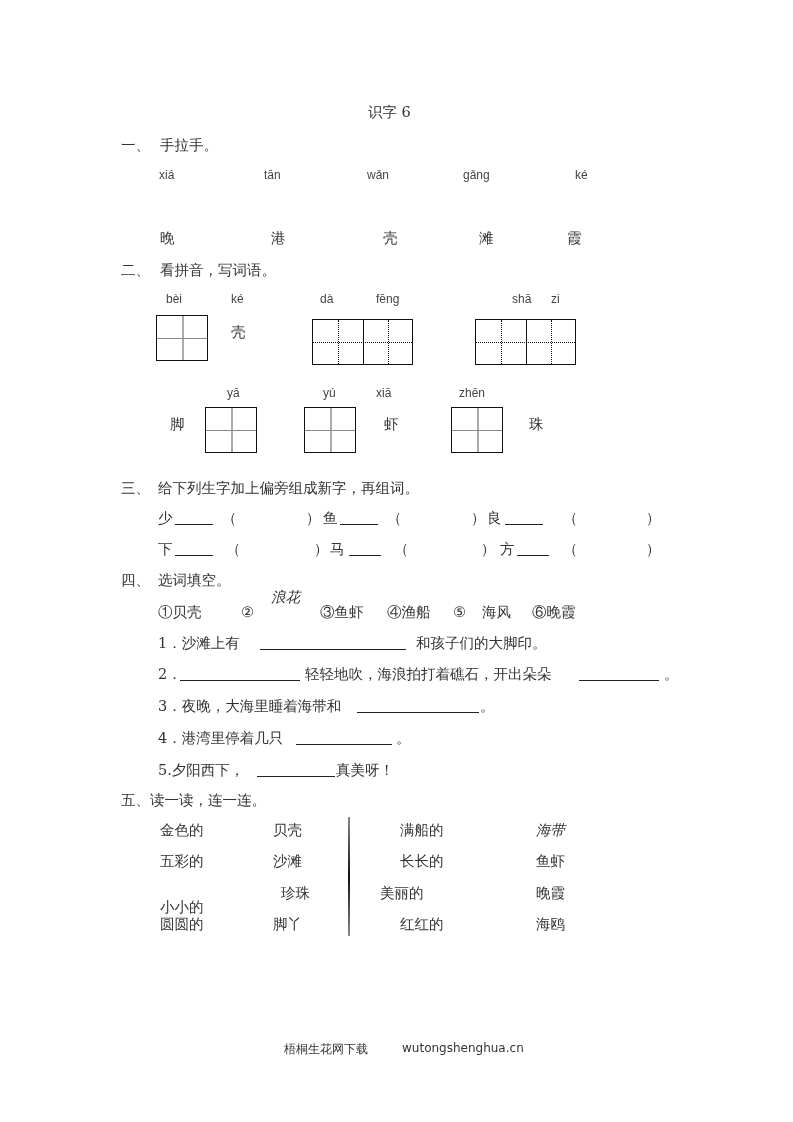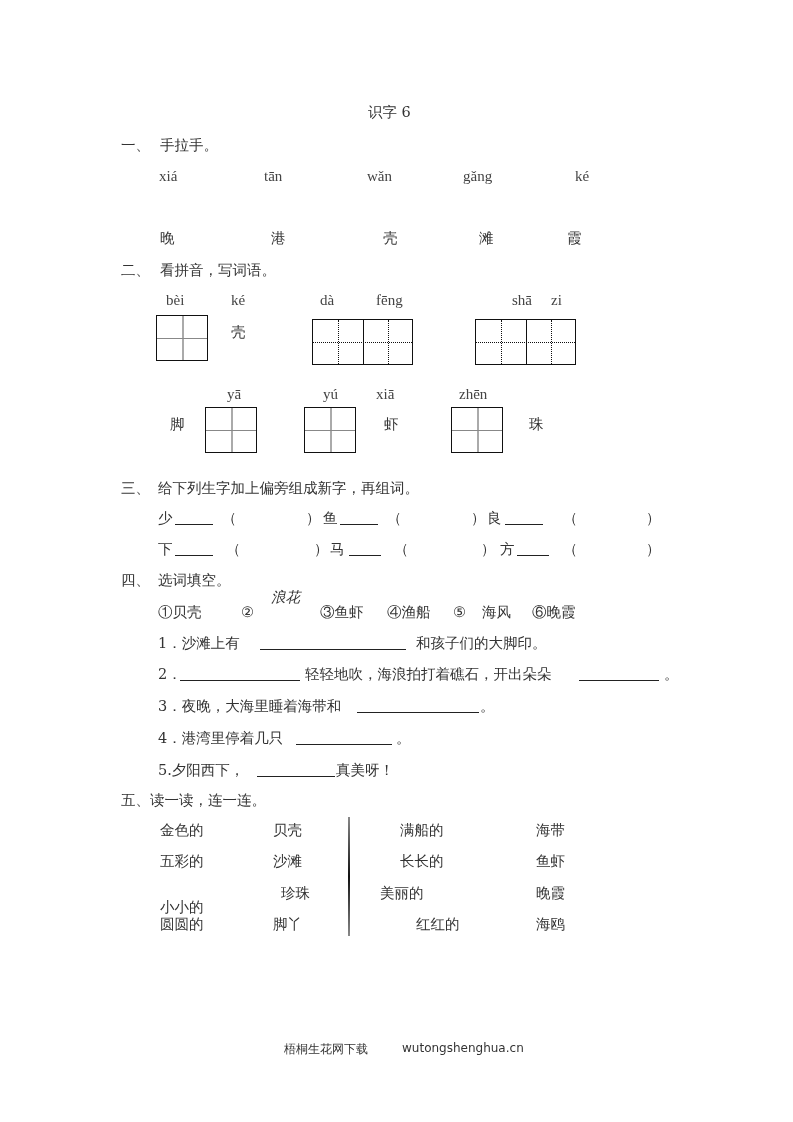--- a/index.html
+++ b/index.html
@@ -1,20 +1,20 @@
 <!DOCTYPE html>
 <html><head>
 <meta charset="utf-8">
 <style>
   html,body{margin:0;padding:0;background:#fff;}
   body{width:793px;height:1122px;position:relative;overflow:hidden;
        font-family:"DejaVu Serif","Liberation Serif",serif;color:#333;}
   .abs{position:absolute;white-space:nowrap;}
   .t{font-size:14.5px;line-height:18px;}
-  .py{font-family:Liberation Serif, serif;font-size:15px;color:#444;}
+  .py{font-family:Liberation Sans, sans-serif;font-size:12px;color:#444;}
   .title{font-size:14.5px;}
   .box{position:absolute;border:1.5px solid #111;box-sizing:border-box;}
   .tian .v{position:absolute;left:50%;top:0;bottom:0;width:0;border-left:2px solid #aaa;}
   .tian .h{position:absolute;top:50%;left:0;right:0;height:0;border-top:1.5px solid #888;}
   .dbl .cell{position:absolute;top:0;bottom:0;width:50%;box-sizing:border-box;}
   .dbl .cell.c2{left:50%;border-left:1.5px solid #111;}
   .dbl .cell.c1{left:0;}
   .dbl .dv{position:absolute;top:0;bottom:0;left:50%;border-left:1.5px dotted #111;}
   .dbl .dh{position:absolute;left:0;right:0;top:50%;border-top:1.5px dotted #111;}
   .uline{display:inline-block;border-bottom:1.2px solid #222;height:14px;vertical-align:baseline;}
@@ -168,21 +168,21 @@
 <div class="abs t" style="left:273px;top:821px;">贝壳</div>
 <div class="abs t" style="left:273px;top:852px;">沙滩</div>
 <div class="abs t" style="left:273px;top:884px;margin-left:8px;">珍珠</div>
 <div class="abs t" style="left:273px;top:915px;">脚丫</div>
 
 <div class="divider"></div>
 
 <div class="abs t" style="left:400px;top:821px;">满船的</div>
 <div class="abs t" style="left:400px;top:852px;">长长的</div>
 <div class="abs t" style="left:380px;top:884px;">美丽的</div>
-<div class="abs t" style="left:400px;top:915px;margin-left:16px;">红红的</div>
+<div class="abs t" style="left:400px;top:915px;">红红的</div>
 
-<div class="abs t" style="left:536px;top:821px;">海带</div>
+<div class="abs t" style="left:536px;top:821px;font-style:italic;">海带</div>
 <div class="abs t" style="left:536px;top:852px;">鱼虾</div>
 <div class="abs t" style="left:536px;top:884px;">晚霞</div>
 <div class="abs t" style="left:536px;top:915px;">海鸥</div>
 
 <div class="abs footer" style="left:284px;top:1041px;">梧桐生花网下载</div>
 <div class="abs footer" style="left:402px;top:1041px;">wutongshenghua.cn</div>
 
 </body></html>

